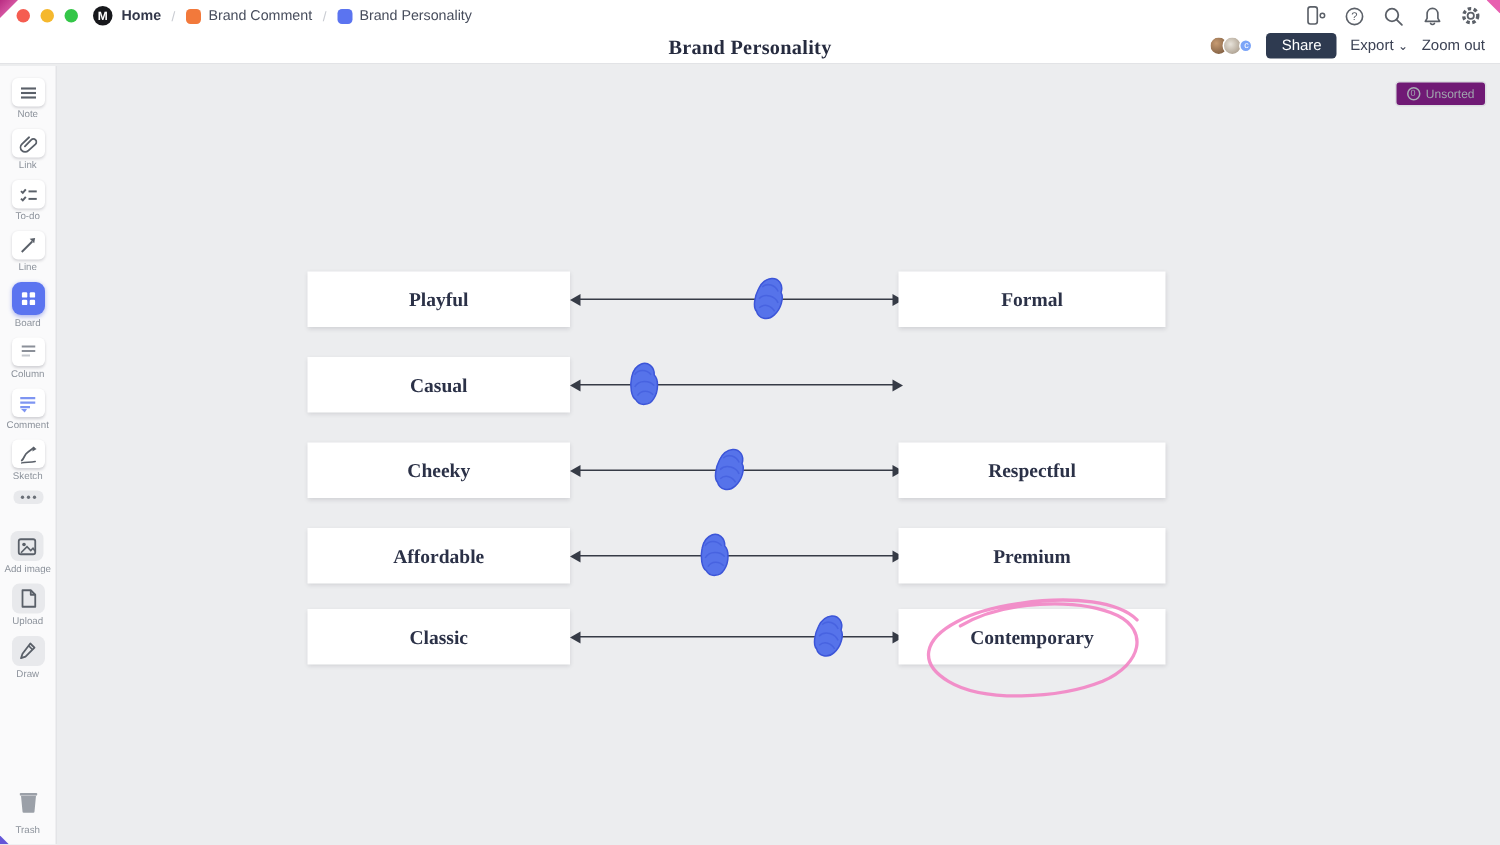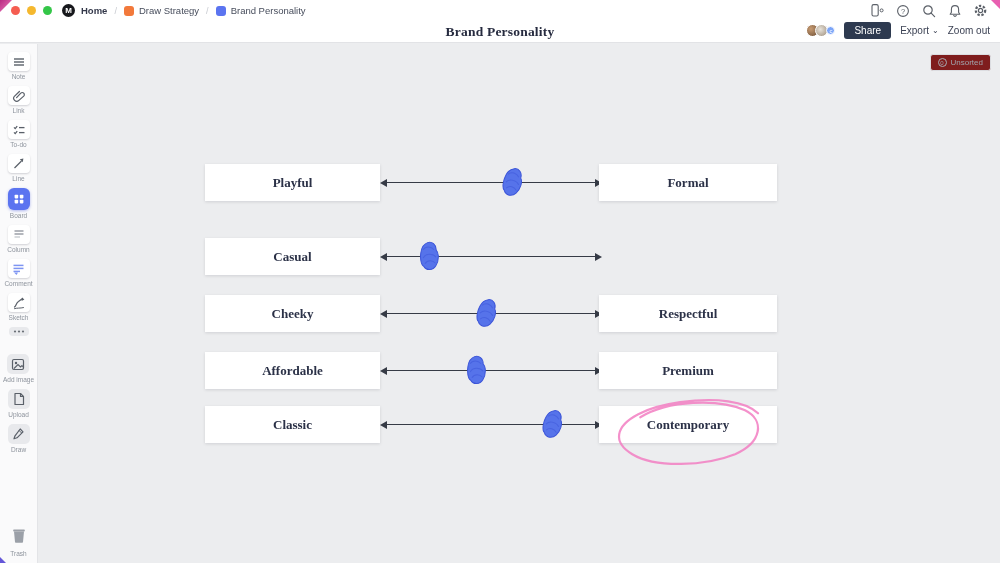--- a/index.html
+++ b/index.html
@@ -62,21 +62,21 @@
     box-shadow:0 1px 3px rgba(60,80,220,.4); }
   .tool-icon-gray { background:#e8e9ec; box-shadow:none; width:22px; height:20px; border-radius:5px; }
   .tool-icon-pill { background:#e8e9ec; box-shadow:none; width:20px; height:9px; border-radius:4px; }
   .tool-label { font-size:6.5px; color:#8d939c; margin-top:2px; }
   .media-gap { height:12px; }
   .trash-tool { margin-top:auto; margin-bottom:6px; display:flex; flex-direction:column;
     align-items:center; cursor:pointer; }
   
   .canvas { position:absolute; left:39px; top:44px; right:0; bottom:0; background:#ECEDEF; }
   .unsorted-badge { position:absolute; right:9px; top:10px; display:flex; align-items:center; gap:4px;
-    background:#7f1d1d; border:1px solid #dcdde1; border-radius:3px; padding:3px 7px;
+    background:#701a75; border:1px solid #dcdde1; border-radius:3px; padding:3px 7px;
     font-size:8px; color:#a0a5ad; cursor:pointer; }
   .unsorted-zero { width:9px; height:9px; border:1px solid #a8adb4; border-radius:50%;
     font-size:6px; display:flex; align-items:center; justify-content:center; }
   .note-card { position:absolute; left:364px; top:36px; width:176px; height:68px;
     background:#fff; box-shadow:0 1px 3px rgba(20,24,40,.13); padding:11px 12px;
     font-size:8px; line-height:1.55; color:#565c68; text-align:center; cursor:pointer; }
   .scale-row { position:absolute; height:37px; left:0; width:760px; }
   .word-card { position:absolute; top:0; height:37px; background:#fff;
     box-shadow:0 1px 3px rgba(20,24,40,.13); display:flex; align-items:center; justify-content:center;
     font-family:"Liberation Serif", serif; font-weight:700; font-size:13px; color:#2b3147; cursor:pointer; }
@@ -102,21 +102,21 @@
     <div class="traffic">
       <span class="light light-close"></span>
       <span class="light light-min"></span>
       <span class="light light-max"></span>
     </div>
     <span class="logo">M</span>
     <span class="crumb-home">Home</span>
     <span class="crumb-sep">/</span>
     <span class="crumb">
       <span class="crumb-icon" id="crumb-icon-0" style="background: rgb(242, 121, 59);"></span>
-      <span>Draw Strategy</span>
+      <span>Brand Comment</span>
     </span>
     <span class="crumb-sep">/</span>
     <span class="crumb">
       <span class="crumb-icon" id="crumb-icon-1" style="background: rgb(91, 116, 240);"></span>
       <span>Brand Personality</span>
     </span>
     <div class="tb-icons">
       <span class="tb-icon">
         <svg width="15" height="15" viewBox="0 0 15 15">
             <rect x="3" y="1.6" width="6.2" height="11.4" rx="1.6" fill="none" stroke="#5b6068" stroke-width="1.1"></rect>
@@ -309,21 +309,21 @@
     <span class="tool-label">Trash</span>
   </div>
 </div>
 
 <div class="canvas" id="canvas">
   <div class="unsorted-badge">
     <span class="unsorted-zero">0</span>
     <span>Unsorted</span>
   </div>
   <div id="scales">
-      <div class="scale-row" style="top: 120px;">
+      <div class="scale-row" style="top: 137px;">
         <div class="word-card left-card">Playful</div>
         <div class="arrow-line"></div>
         <div class="blob" style="left: 462.7px; transform: rotate(8deg);"><svg width="21" height="31" viewBox="0 0 21 31">
   <path d="M10.5 1.5 C15 0.5 19 4.5 18 10 C20.5 13 19.5 21 15.5 25.5 C12 29.8 5.5 29.5 3.5 24.5 C0.8 22.5 0.8 15 2.8 9.5 C4.6 4 7 2.3 10.5 1.5 Z" fill="#5673EA" stroke="#3c55d8" stroke-width="1"></path>
   <path d="M5 8 C8 4.5 13.5 5.5 16 9.5 M4 16 C7.5 11.5 14.5 13 17 17 M5 22 C8 18.5 13 19.5 15.5 23" fill="none" stroke="#3c55d8" stroke-width="1" opacity="0.55"></path>
 </svg></div>
         <div class="word-card right-card">Formal</div>
       </div>
       <div class="scale-row" style="top: 194px;">
         <div class="word-card left-card">Casual</div>

